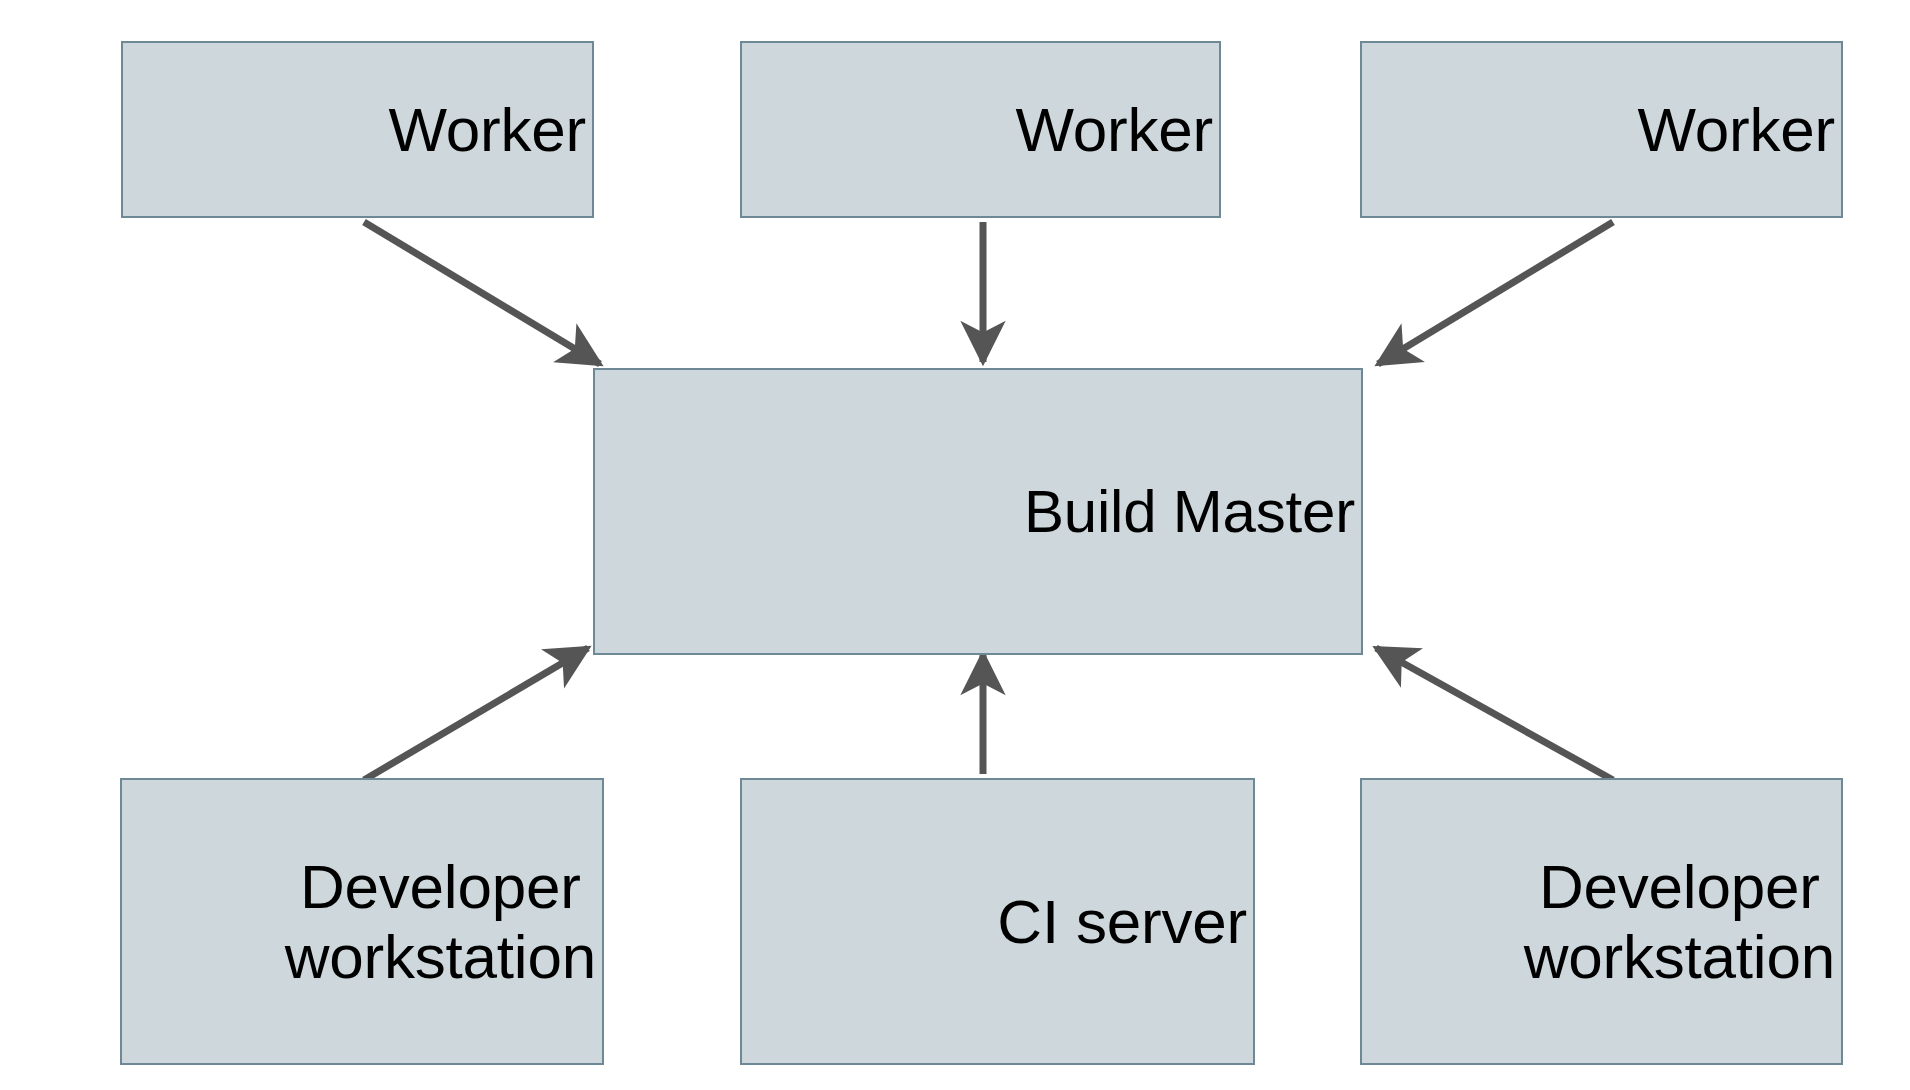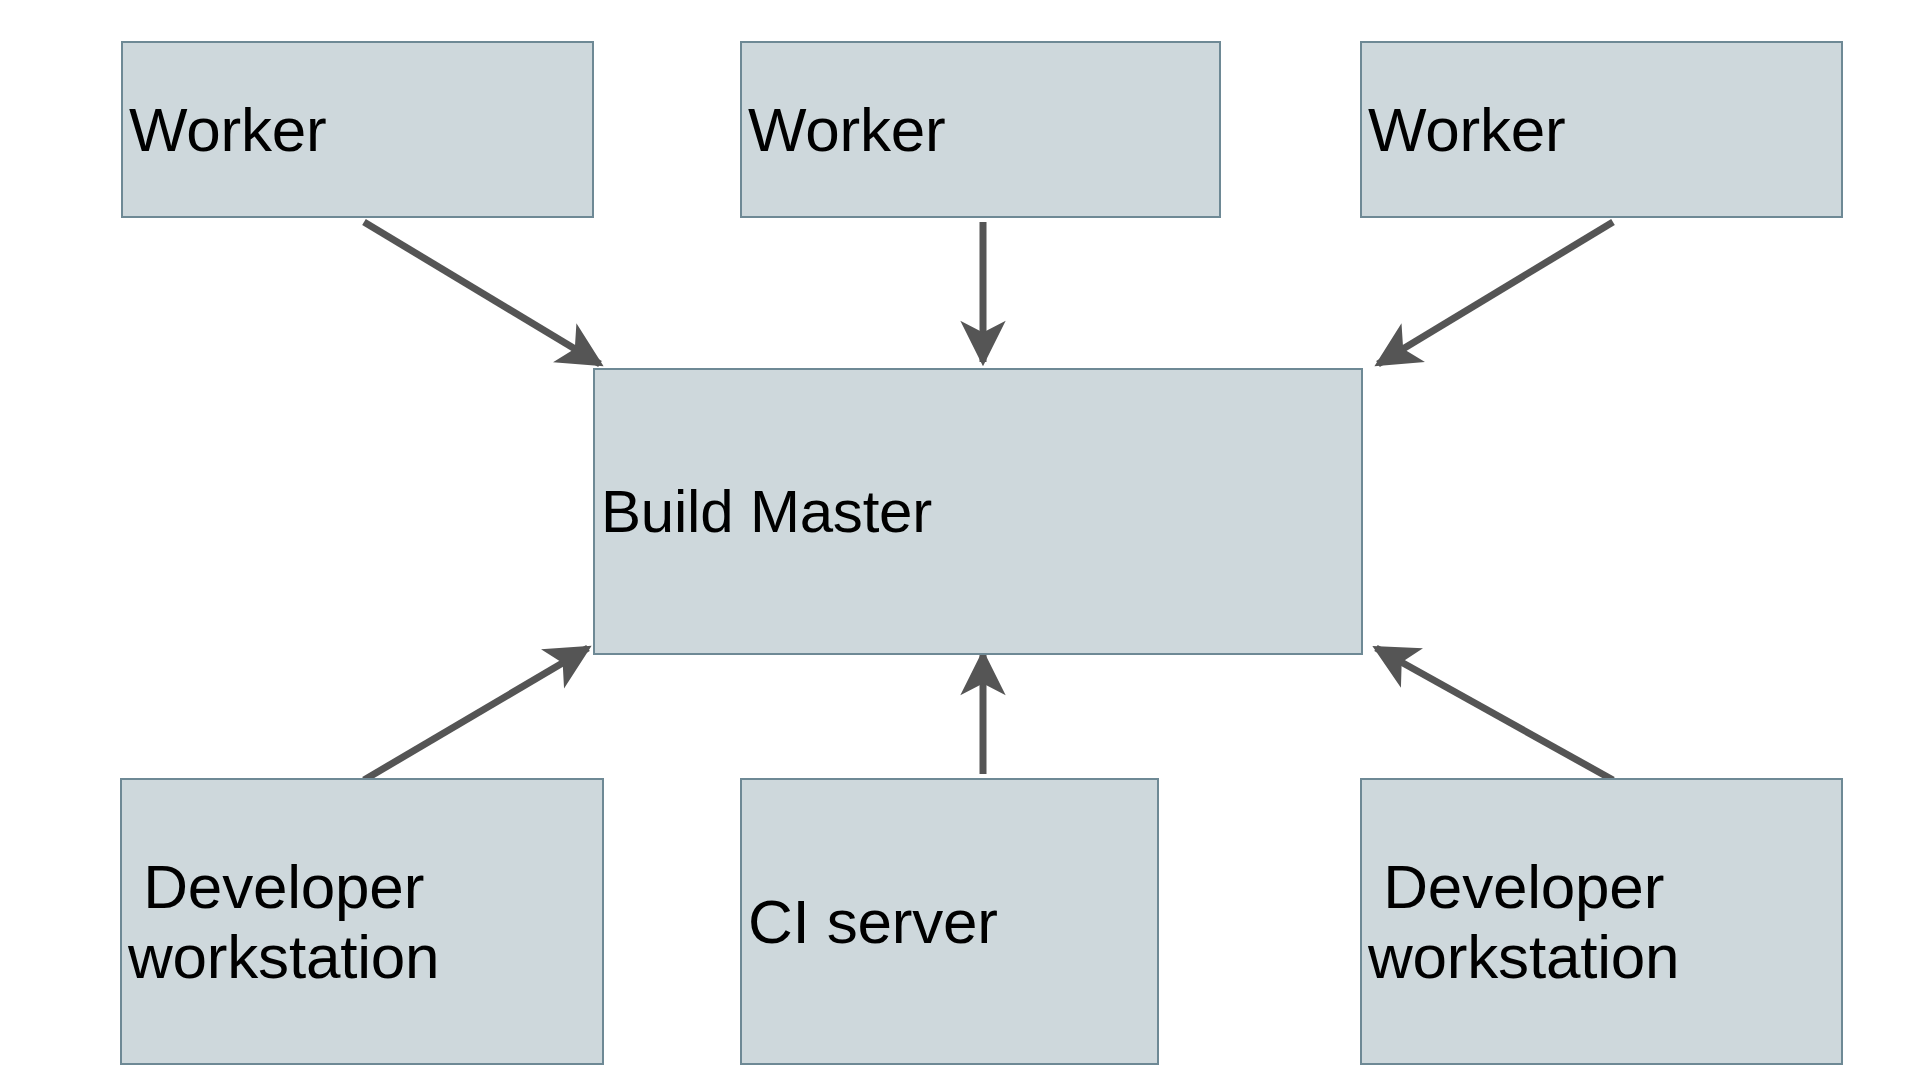--- a/index.html
+++ b/index.html
@@ -25,39 +25,39 @@
     height: 1090px;
     pointer-events: none;
   }
   .node {
     position: absolute;
     box-sizing: border-box;
     background: #ced8dc;
     border: 2px solid #6e8995;
     display: flex;
     align-items: center;
-    justify-content: flex-start;
+    justify-content: flex-end;
     text-align: center;
     color: #000000;
     font-weight: 400;
     line-height: 1.12;
     white-space: pre-line;
     letter-spacing: -0.2px;
   }
   .node-label {
     display: block;
     padding: 0 6px;
   }
   
   #node-worker-left   { left: 121px;  top: 41px;  width: 473px; height: 177px; font-size: 62px; }
   #node-worker-mid    { left: 740px;  top: 41px;  width: 481px; height: 177px; font-size: 62px; }
   #node-worker-right  { left: 1360px; top: 41px;  width: 483px; height: 177px; font-size: 62px; }
   #node-build-master  { left: 593px;  top: 368px; width: 770px; height: 287px; font-size: 60px; }
   #node-dev-left      { left: 120px;  top: 778px; width: 484px; height: 287px; font-size: 62px; }
-  #node-ci-server     { left: 740px;  top: 778px; width: 419px; height: 287px; font-size: 62px; }
+  #node-ci-server     { left: 740px;  top: 778px; width: 515px; height: 287px; font-size: 62px; }
   #node-dev-right     { left: 1360px; top: 778px; width: 483px; height: 287px; font-size: 62px; }
 </style>
 </head>
 <body>
 
 <div id="canvas">
 
   <svg id="edges" viewBox="0 0 1910 1090" width="1910" height="1090" xmlns="http://www.w3.org/2000/svg">
     <defs>
       <marker id="arrow" viewBox="0 0 12 12" refX="10.4" refY="6" markerWidth="7.2" markerHeight="7.2" orient="auto-start-reverse">

